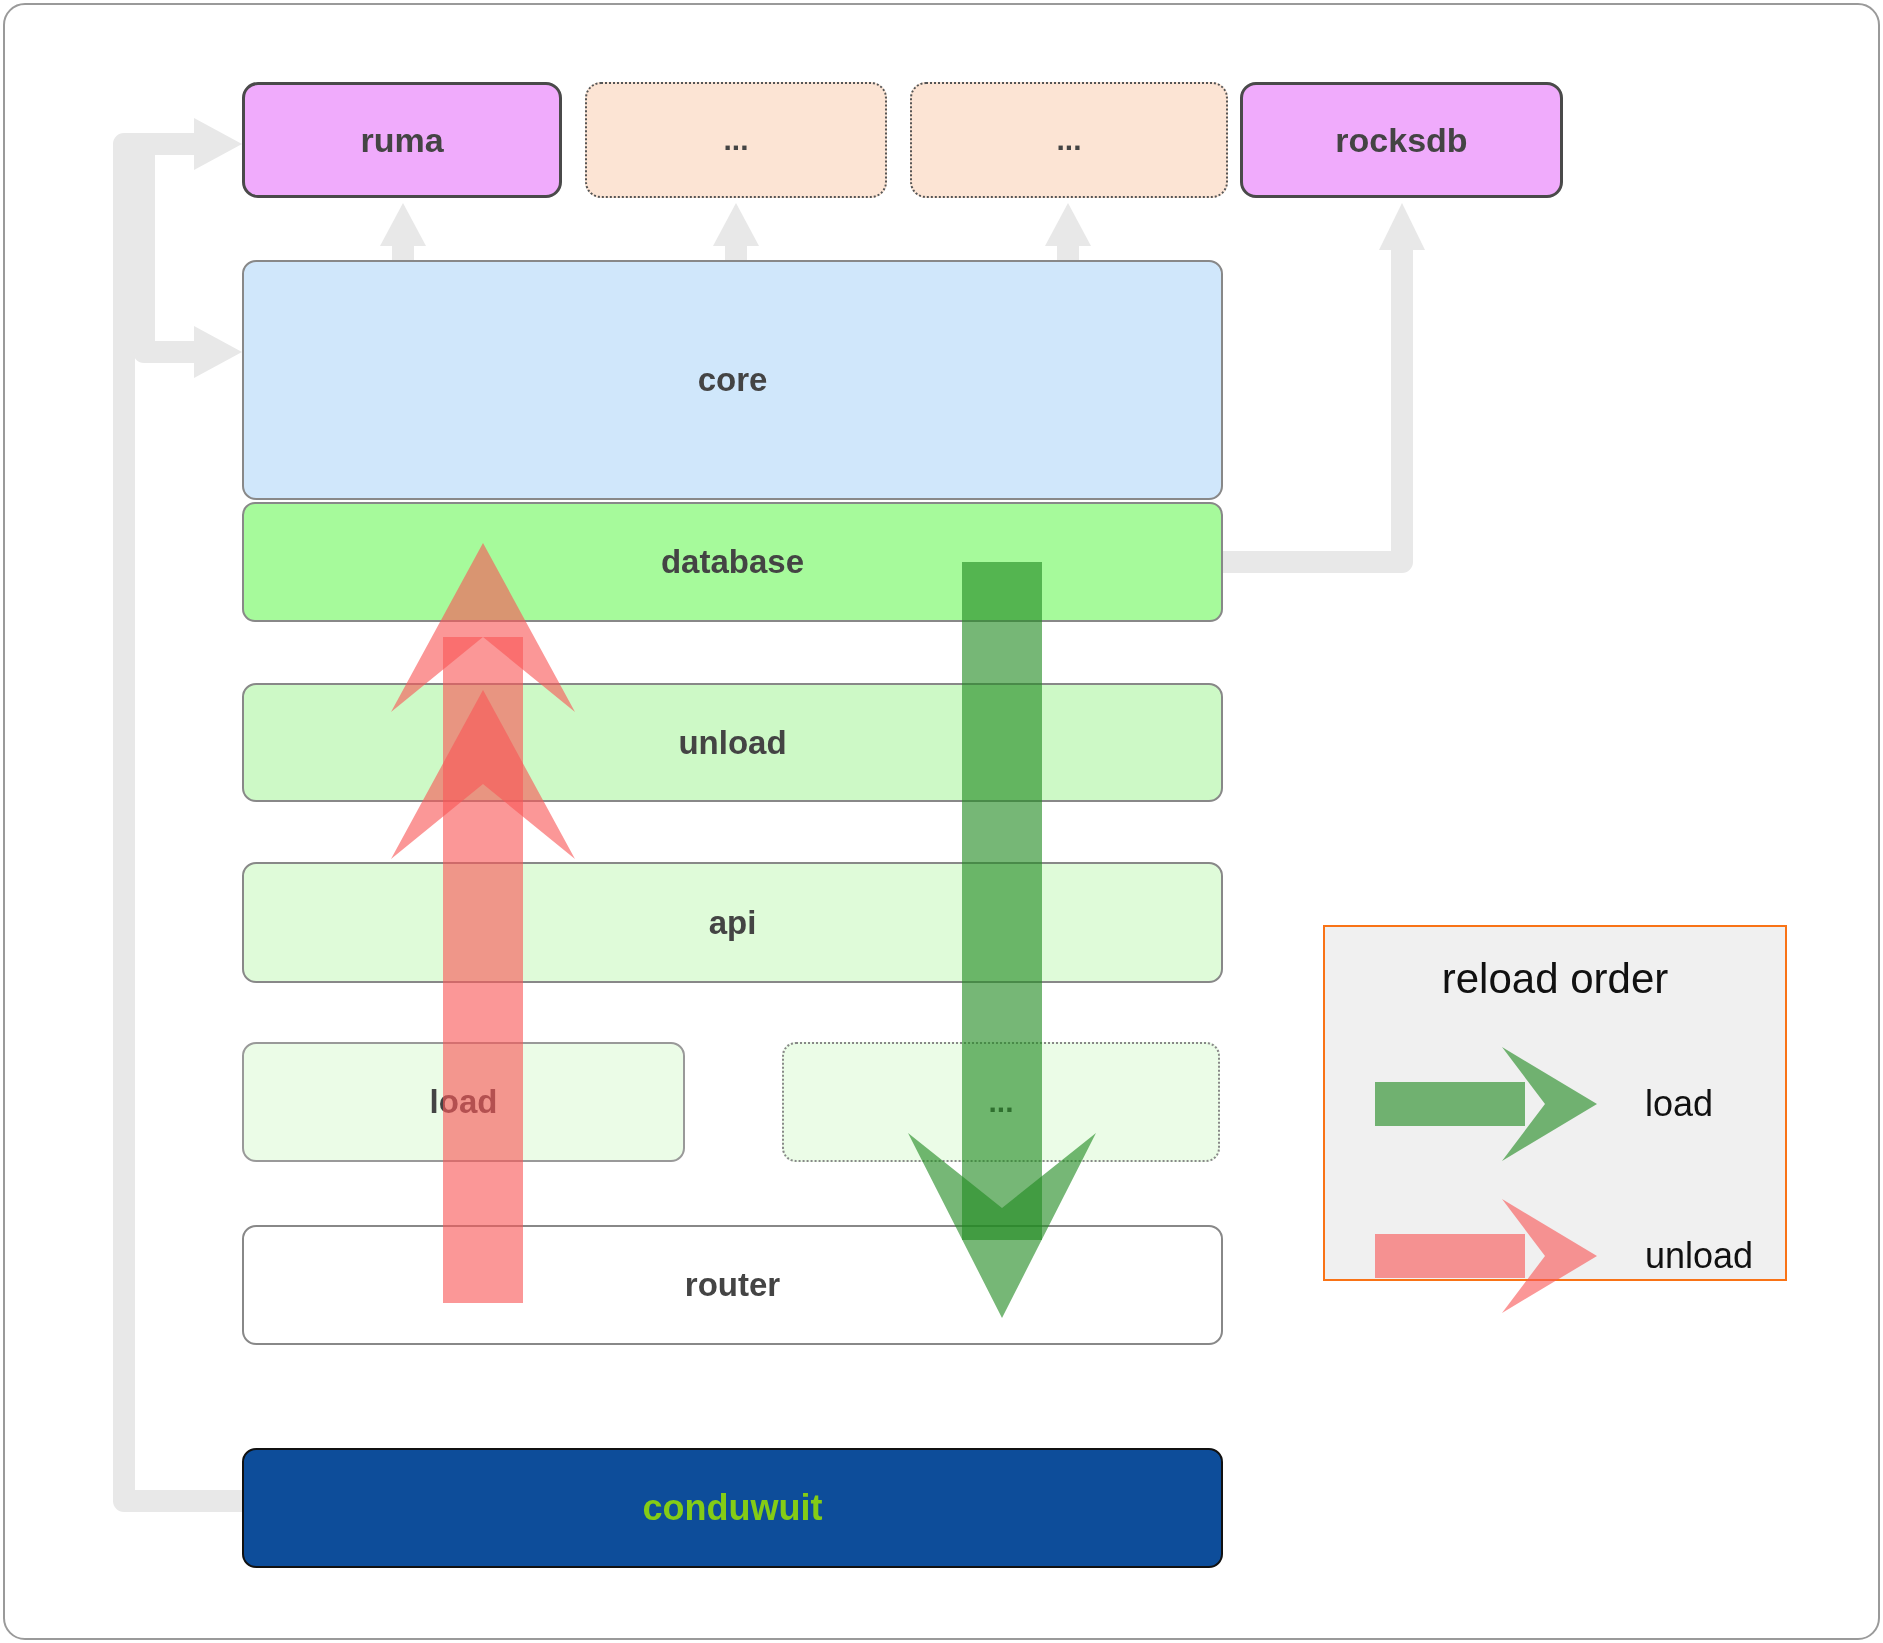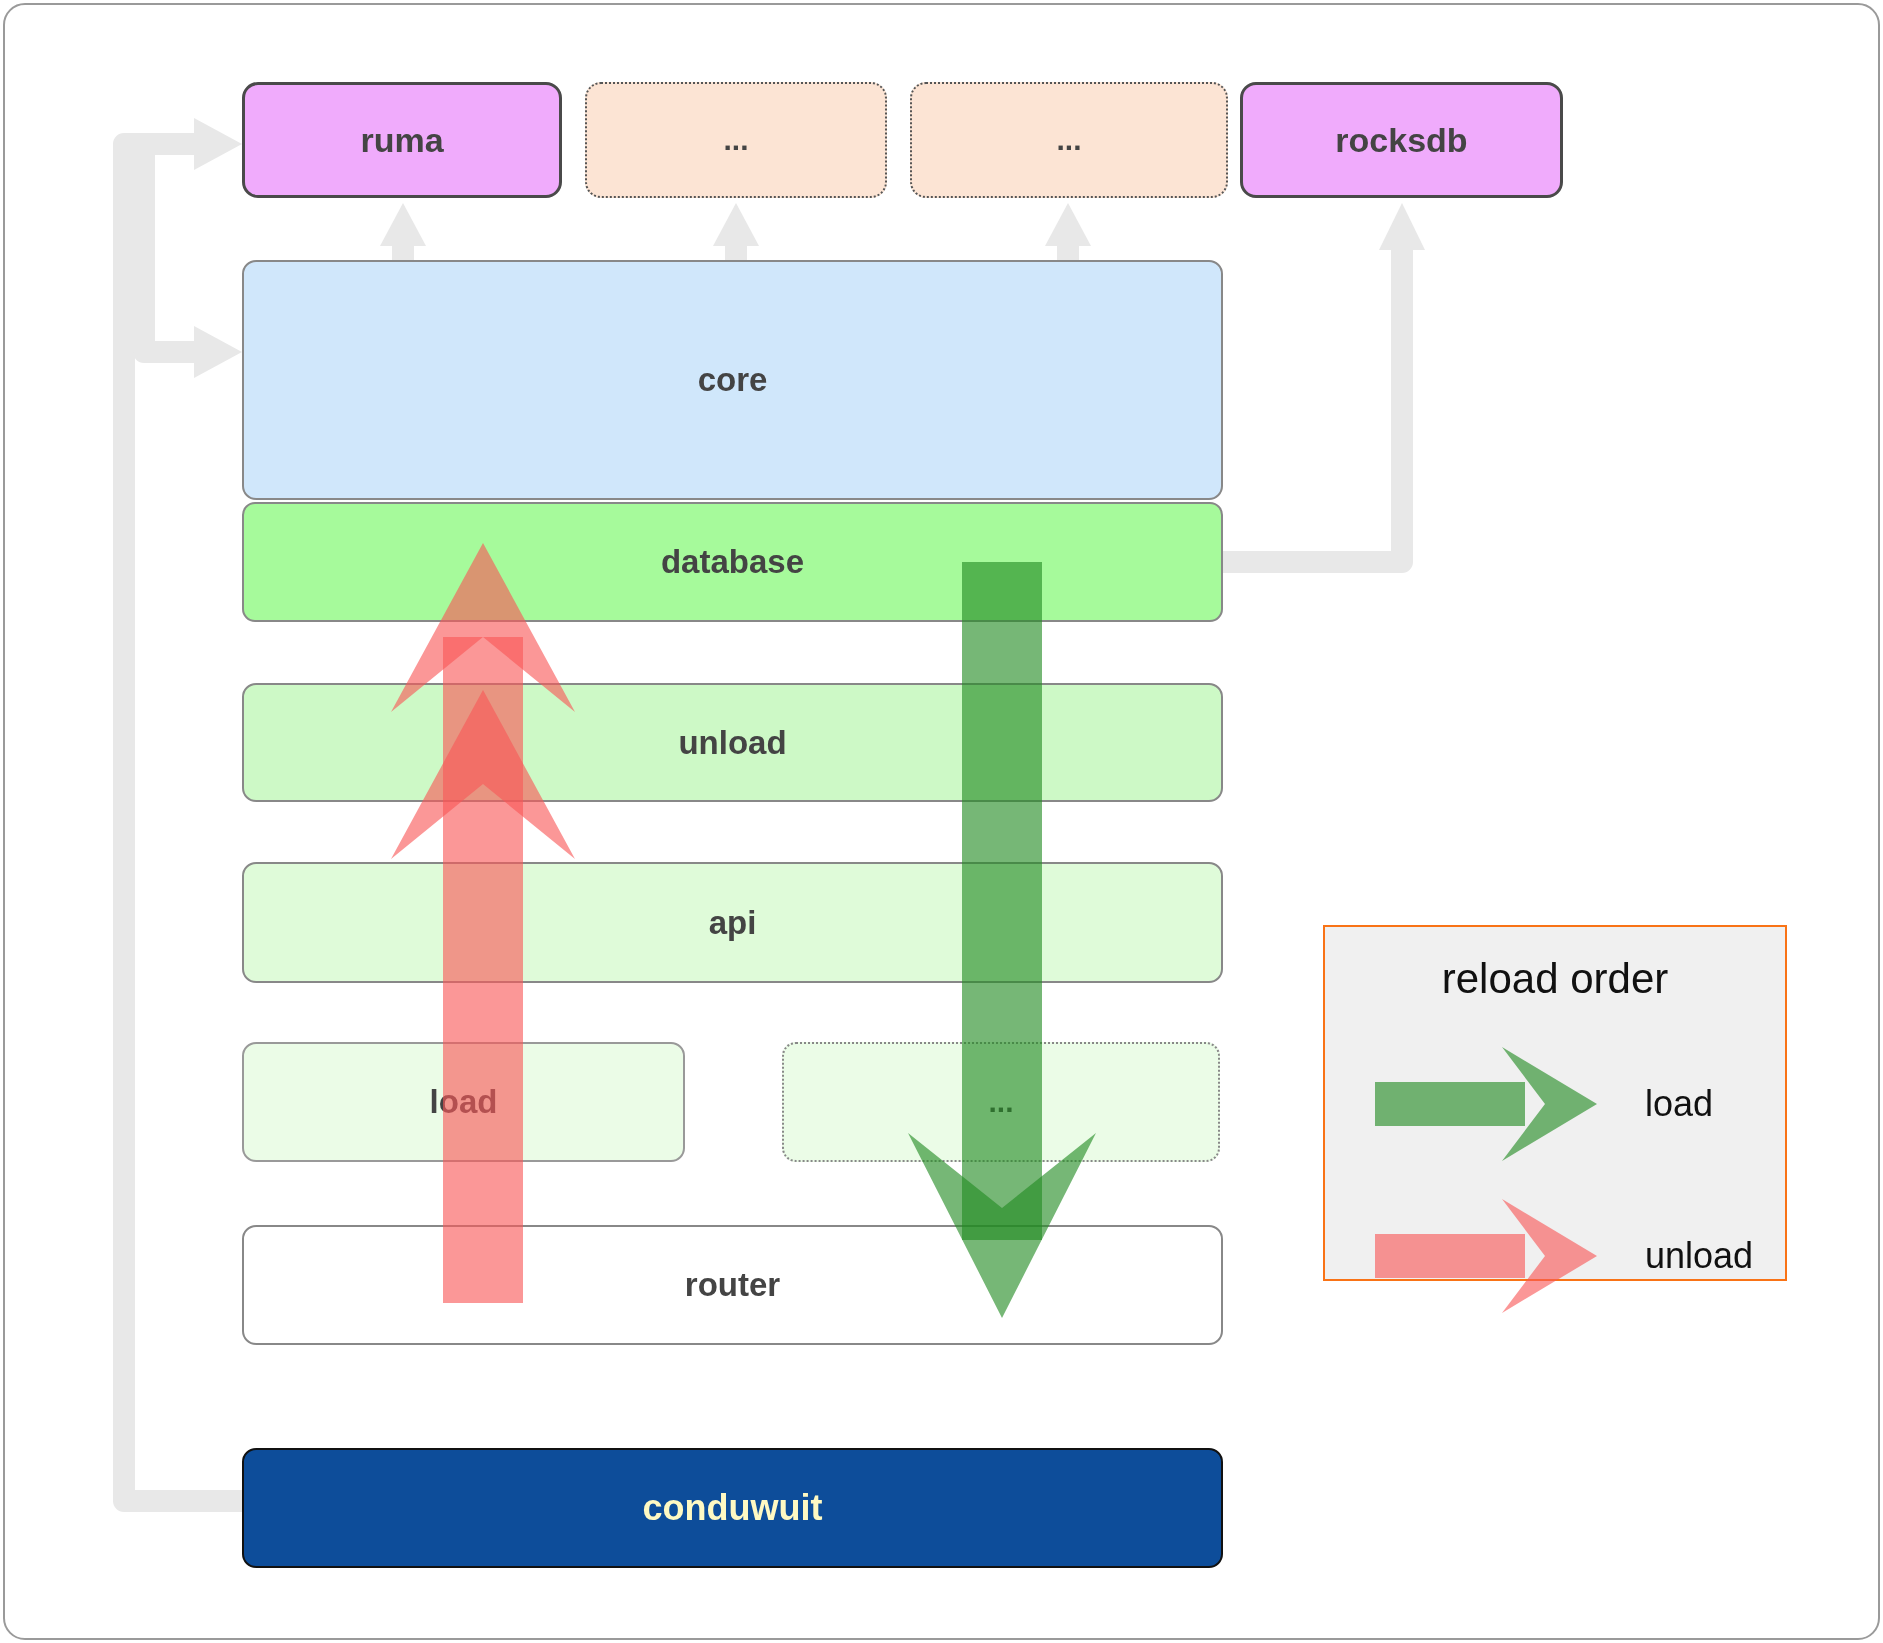--- a/index.html
+++ b/index.html
@@ -16,21 +16,21 @@
 
   .peach-solid{background:#f0abfc;border:3px solid #4a4a4a;font-size:34px;}
   .peach-dotted{background:#fce4d4;border:2px dotted #555;font-size:30px;font-weight:700;}
   .core{background:#d0e7fb;border:2px solid #888;}
   .database{background:#a6fa9b;border:2px solid #888;}
   .service{background:#cdf9c6;border:2px solid #888;}
   .api{background:#dffbd9;border:2px solid #888;}
   .faint{background:#ebfce7;border:2px solid #999;}
   .faint-dotted{background:#ebfce7;border:2px dotted #888;font-size:30px;font-weight:700;}
   .router{background:#ffffff;border:2px solid #888;}
-  .conduwuit{background:#0d4d9a;border:2px solid #111;color:#fef9c3;font-size:36px;font-weight:700;}
+  .conduwuit{background:#0d4d9a;border:2px solid #111;color:#84cc16;font-size:36px;font-weight:700;}
 
   
   .pos-ruma{left:242px;top:82px;width:320px;height:116px;}
   .pos-ext1{left:585px;top:82px;width:302px;height:116px;}
   .pos-ext2{left:910px;top:82px;width:318px;height:116px;}
   .pos-rocksdb{left:1240px;top:82px;width:323px;height:116px;}
   .pos-core{left:242px;top:260px;width:981px;height:240px;}
   .pos-database{left:242px;top:502px;width:981px;height:120px;border-radius:13px;}
   .pos-service{left:242px;top:683px;width:981px;height:119px;}
   .pos-api{left:242px;top:862px;width:981px;height:121px;}

